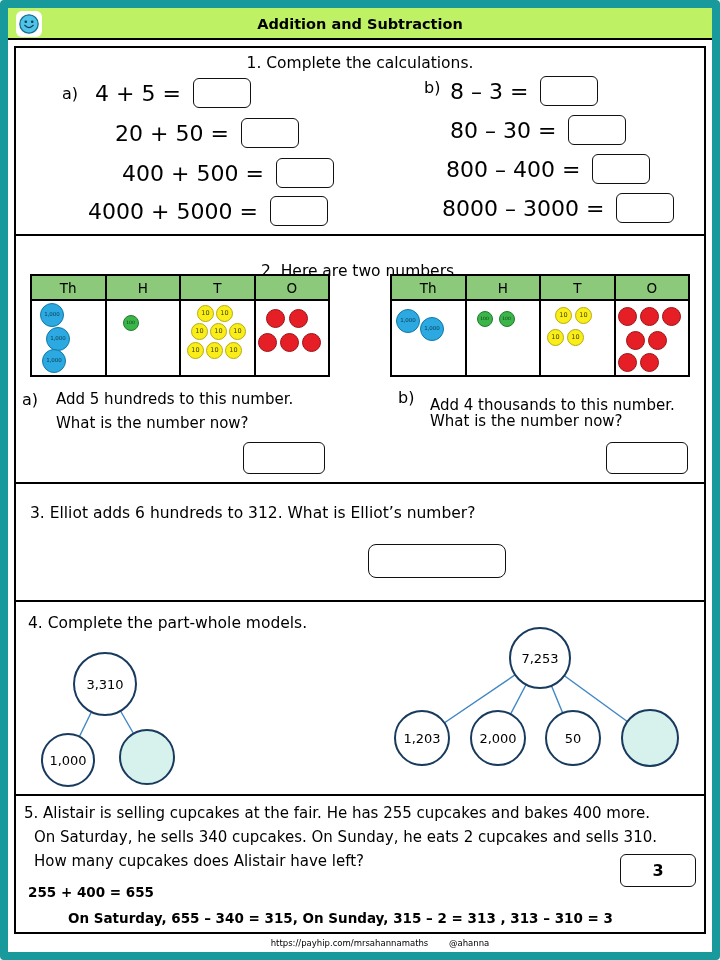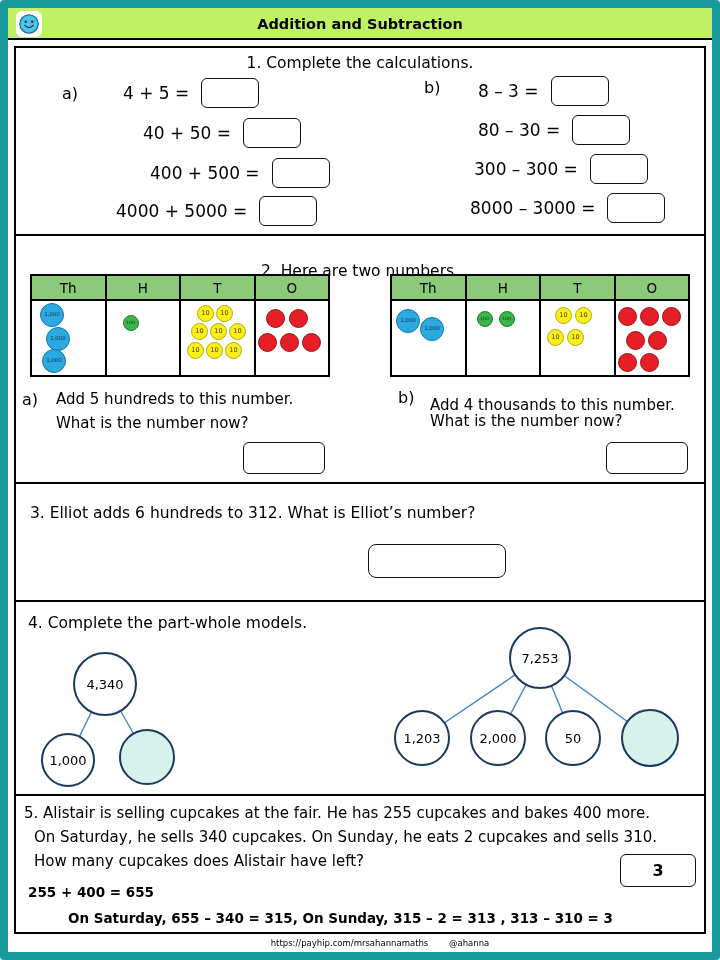--- a/index.html
+++ b/index.html
@@ -19,21 +19,21 @@
   #s1{height:186px;}
   #s2{height:248px;}
   #s3{height:118px;}
   #s4{height:194px;}
   #s5{height:164px;}
 
   .sec-title-center{position:absolute;left:0;top:6px;width:100%;text-align:center;font-size:15.5px;}
   .part-label{position:absolute;font-size:16px;}
 
   .eq-row{position:absolute;display:flex;align-items:center;gap:12px;}
-  .eq-text{font-size:17px;white-space:nowrap;margin-left:28px;}
+  .eq-text{font-size:22px;white-space:nowrap;}
   .answer-box{display:inline-block;width:58px;height:30px;border:1.5px solid #111;border-radius:6px;background:#fff;}
 
   
   .pv-table{position:absolute;width:300px;border:1px solid #000;background:#fff;}
   .pv-header{display:grid;grid-template-columns:repeat(4,1fr);}
   .pv-header div{background:#8dc97b;border:1px solid #000;height:25px;display:flex;align-items:center;justify-content:center;font-size:13.5px;}
   .pv-body{display:grid;grid-template-columns:repeat(4,1fr);}
   .pv-cell{position:relative;border:1px solid #000;height:76px;background:#fff;}
   .counter{position:absolute;border-radius:50%;display:flex;align-items:center;justify-content:center;line-height:1;}
   .c-th{width:24px;height:24px;background:#2ba9e0;border:1px solid #1279a8;font-size:5.5px;color:#083a52;}
@@ -84,21 +84,21 @@
     <section id="s1">
       <div class="sec-title-center">1. Complete the calculations.</div>
       <span class="part-label" style="left:46px;top:36px;">a)</span>
       <span class="part-label" style="left:408px;top:30px;">b)</span>
       <div id="eqs-a">
           <div class="eq-row" style="left: 79px; top: 30px;">
             <span class="eq-text">4 + 5 =</span>
             <span class="answer-box"></span>
           </div>
           <div class="eq-row" style="left: 99px; top: 70px;">
-            <span class="eq-text">40 + 50 =</span>
+            <span class="eq-text">20 + 50 =</span>
             <span class="answer-box"></span>
           </div>
           <div class="eq-row" style="left: 106px; top: 110px;">
             <span class="eq-text">400 + 500 =</span>
             <span class="answer-box"></span>
           </div>
           <div class="eq-row" style="left: 72px; top: 148px;">
             <span class="eq-text">4000 + 5000 =</span>
             <span class="answer-box"></span>
           </div>
@@ -106,21 +106,21 @@
       <div id="eqs-b">
           <div class="eq-row" style="left: 434px; top: 28px;">
             <span class="eq-text">8 – 3 =</span>
             <span class="answer-box"></span>
           </div>
           <div class="eq-row" style="left: 434px; top: 67px;">
             <span class="eq-text">80 – 30 =</span>
             <span class="answer-box"></span>
           </div>
           <div class="eq-row" style="left: 430px; top: 106px;">
-            <span class="eq-text">300 – 300 =</span>
+            <span class="eq-text">800 – 400 =</span>
             <span class="answer-box"></span>
           </div>
           <div class="eq-row" style="left: 426px; top: 145px;">
             <span class="eq-text">8000 – 3000 =</span>
             <span class="answer-box"></span>
           </div>
         </div>
     </section>
 
     <section id="s2" class="sec">
@@ -214,21 +214,21 @@
       <div class="q-line" style="left:12px;top:12px;font-size:15.5px;">4.  Complete the part-whole models.</div>
       <svg id="pw-lines" class="pw-svg" viewBox="0 0 688 194">
           <line x1="89" y1="82" x2="52" y2="158" stroke="#3f87c5" stroke-width="1.4"></line>
           <line x1="89" y1="82" x2="131" y2="155" stroke="#3f87c5" stroke-width="1.4"></line>
           <line x1="524" y1="56" x2="406" y2="136" stroke="#3f87c5" stroke-width="1.4"></line>
           <line x1="524" y1="56" x2="482" y2="136" stroke="#3f87c5" stroke-width="1.4"></line>
           <line x1="524" y1="56" x2="557" y2="136" stroke="#3f87c5" stroke-width="1.4"></line>
           <line x1="524" y1="56" x2="634" y2="136" stroke="#3f87c5" stroke-width="1.4"></line>
         </svg>
       <div id="pw-circles">
-          <div class="pw-circle" style="left: 57px; top: 50px; width: 64px; height: 64px;">4,340</div>
+          <div class="pw-circle" style="left: 57px; top: 50px; width: 64px; height: 64px;">3,310</div>
           <div class="pw-circle" style="left: 25px; top: 131px; width: 54px; height: 54px;">1,000</div>
           <div class="pw-circle pw-empty" style="left: 103px; top: 127px; width: 56px; height: 56px;"></div>
           <div class="pw-circle" style="left: 493px; top: 25px; width: 62px; height: 62px;">7,253</div>
           <div class="pw-circle" style="left: 378px; top: 108px; width: 56px; height: 56px;">1,203</div>
           <div class="pw-circle" style="left: 454px; top: 108px; width: 56px; height: 56px;">2,000</div>
           <div class="pw-circle" style="left: 529px; top: 108px; width: 56px; height: 56px;">50</div>
           <div class="pw-circle pw-empty" style="left: 605px; top: 107px; width: 58px; height: 58px;"></div>
         </div>
     </section>
 

